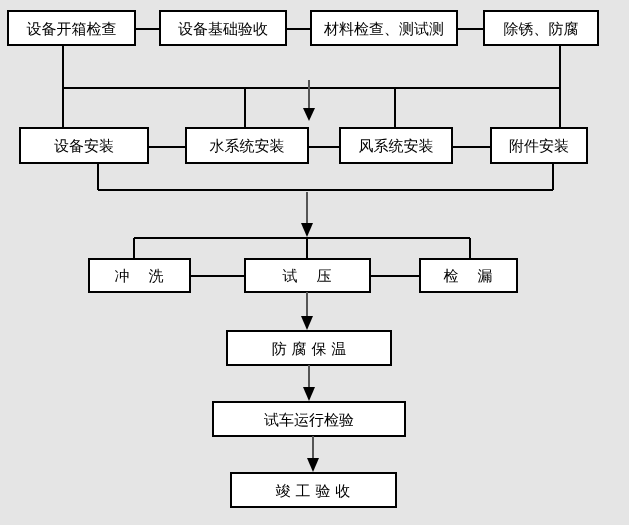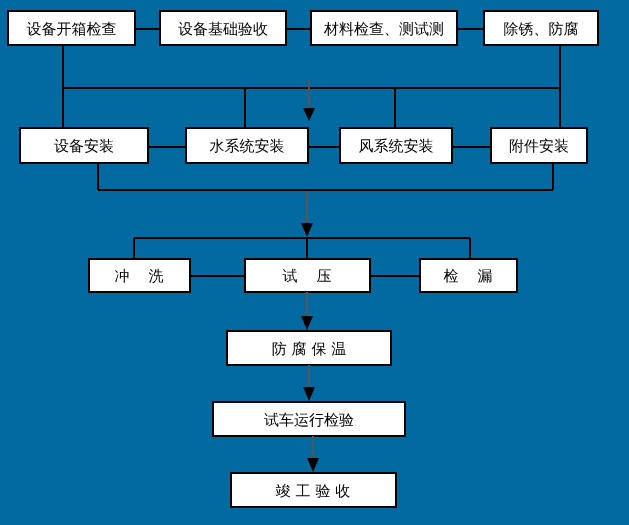--- a/index.html
+++ b/index.html
@@ -10,21 +10,21 @@
   body {
     width: 629px;
     height: 525px;
     font-family: "DejaVu Sans", "Liberation Sans", sans-serif;
     overflow: hidden;
   }
   #flow-root {
     position: relative;
     width: 629px;
     height: 525px;
-    background: #0369a1;
+    background: #e5e5e5;
   }
   svg#flow-svg {
     position: absolute;
     top: 0;
     left: 0;
     width: 629px;
     height: 525px;
     display: block;
   }
   .node-rect {

